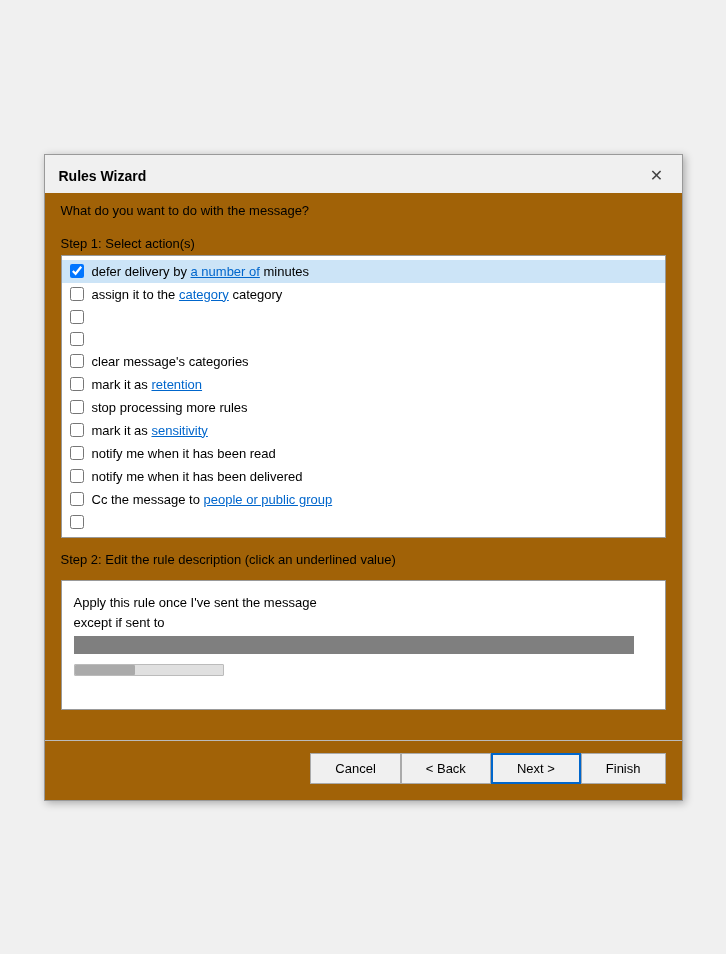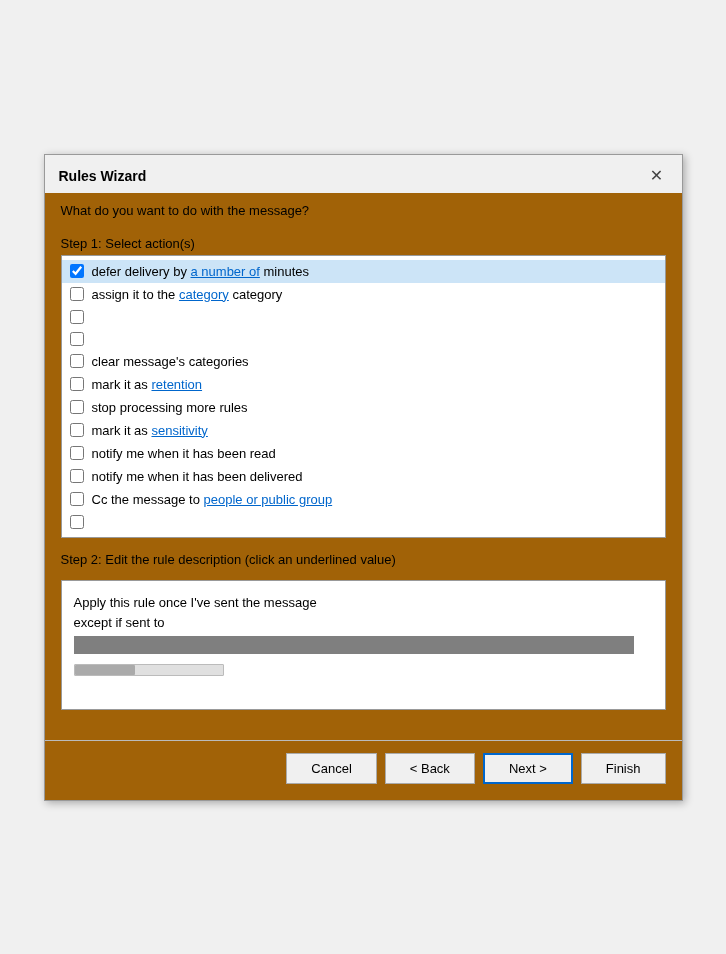--- a/index.html
+++ b/index.html
@@ -136,21 +136,20 @@
       border-radius: 1px;
     }
     .divider {
       border: none;
       border-top: 1px solid #bbb;
       margin: 10px 0 12px 0;
     }
     .btn-row {
       display: flex;
       justify-content: flex-end;
-      gap: 8px;
       padding: 0 16px 16px 16px;
     }
     .btn {
       padding: 6px 24px;
       font-size: 13px;
       border: 1px solid #aaa;
       background: #f0f0f0;
       cursor: pointer;
       min-width: 80px;
       text-align: center;

